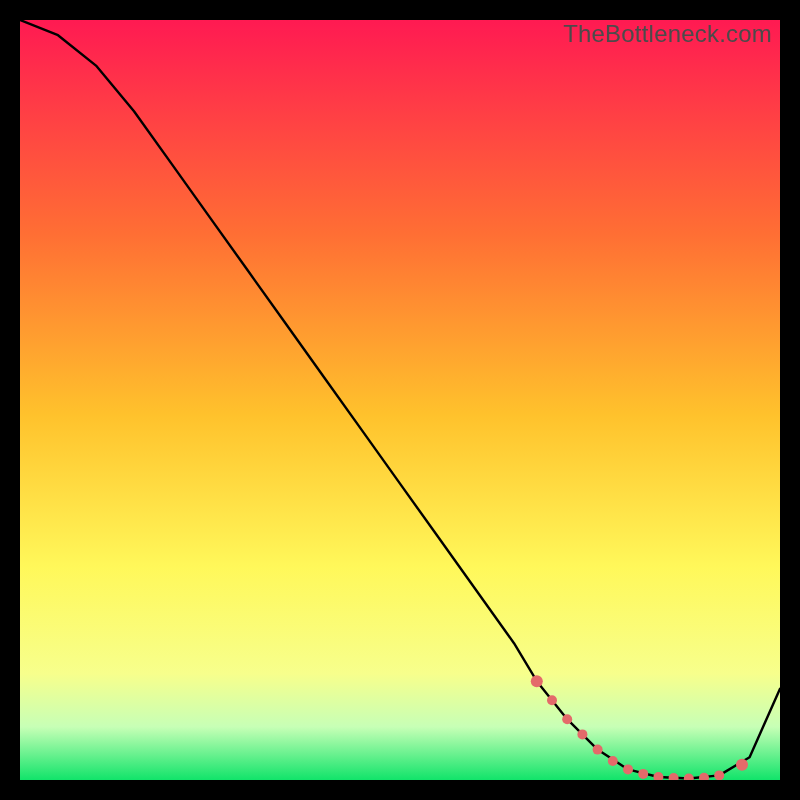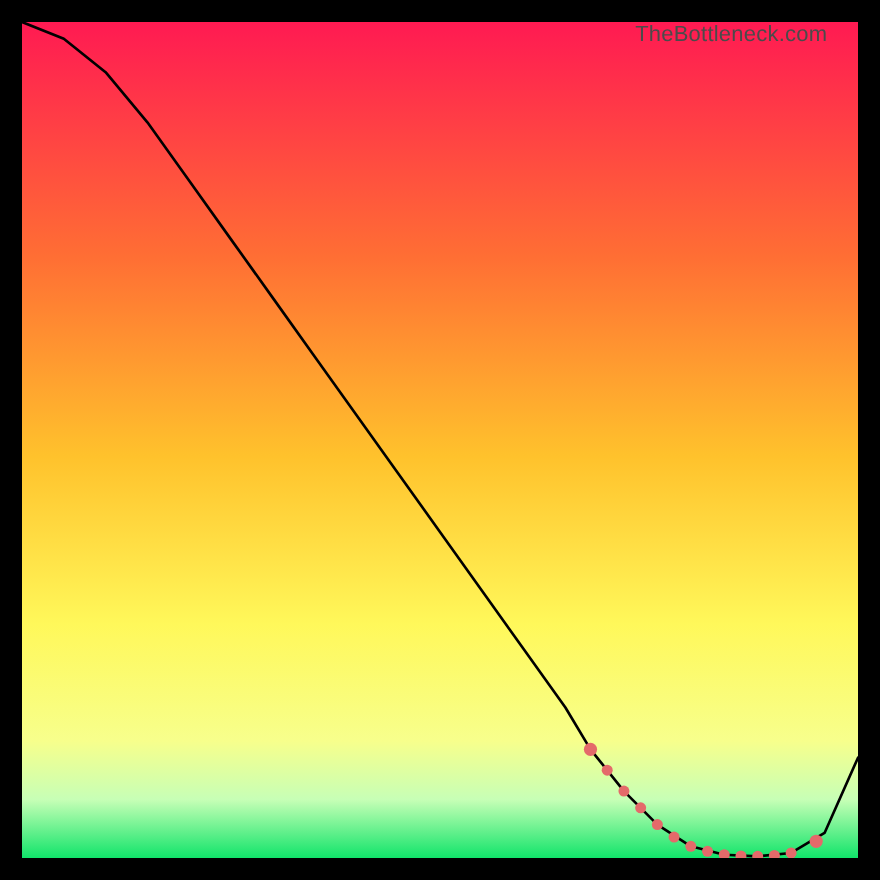--- a/index.html
+++ b/index.html
@@ -21,23 +21,23 @@
   svg.plot {
     position: absolute;
     left: 0;
     top: 0;
     width: 760px;
     height: 760px;
   }
   .watermark {
     position: absolute;
     top: 0px;
-    right: 28px;
+    right: 8px;
     font-family: Arial, Helvetica, sans-serif;
-    font-size: 20px;
+    font-size: 24px;
     color: #4b4b4b;
     font-weight: 500;
     letter-spacing: 0.2px;
     user-select: none;
   }
 </style>
 </head>
 <body>
 
 <div class="frame">

